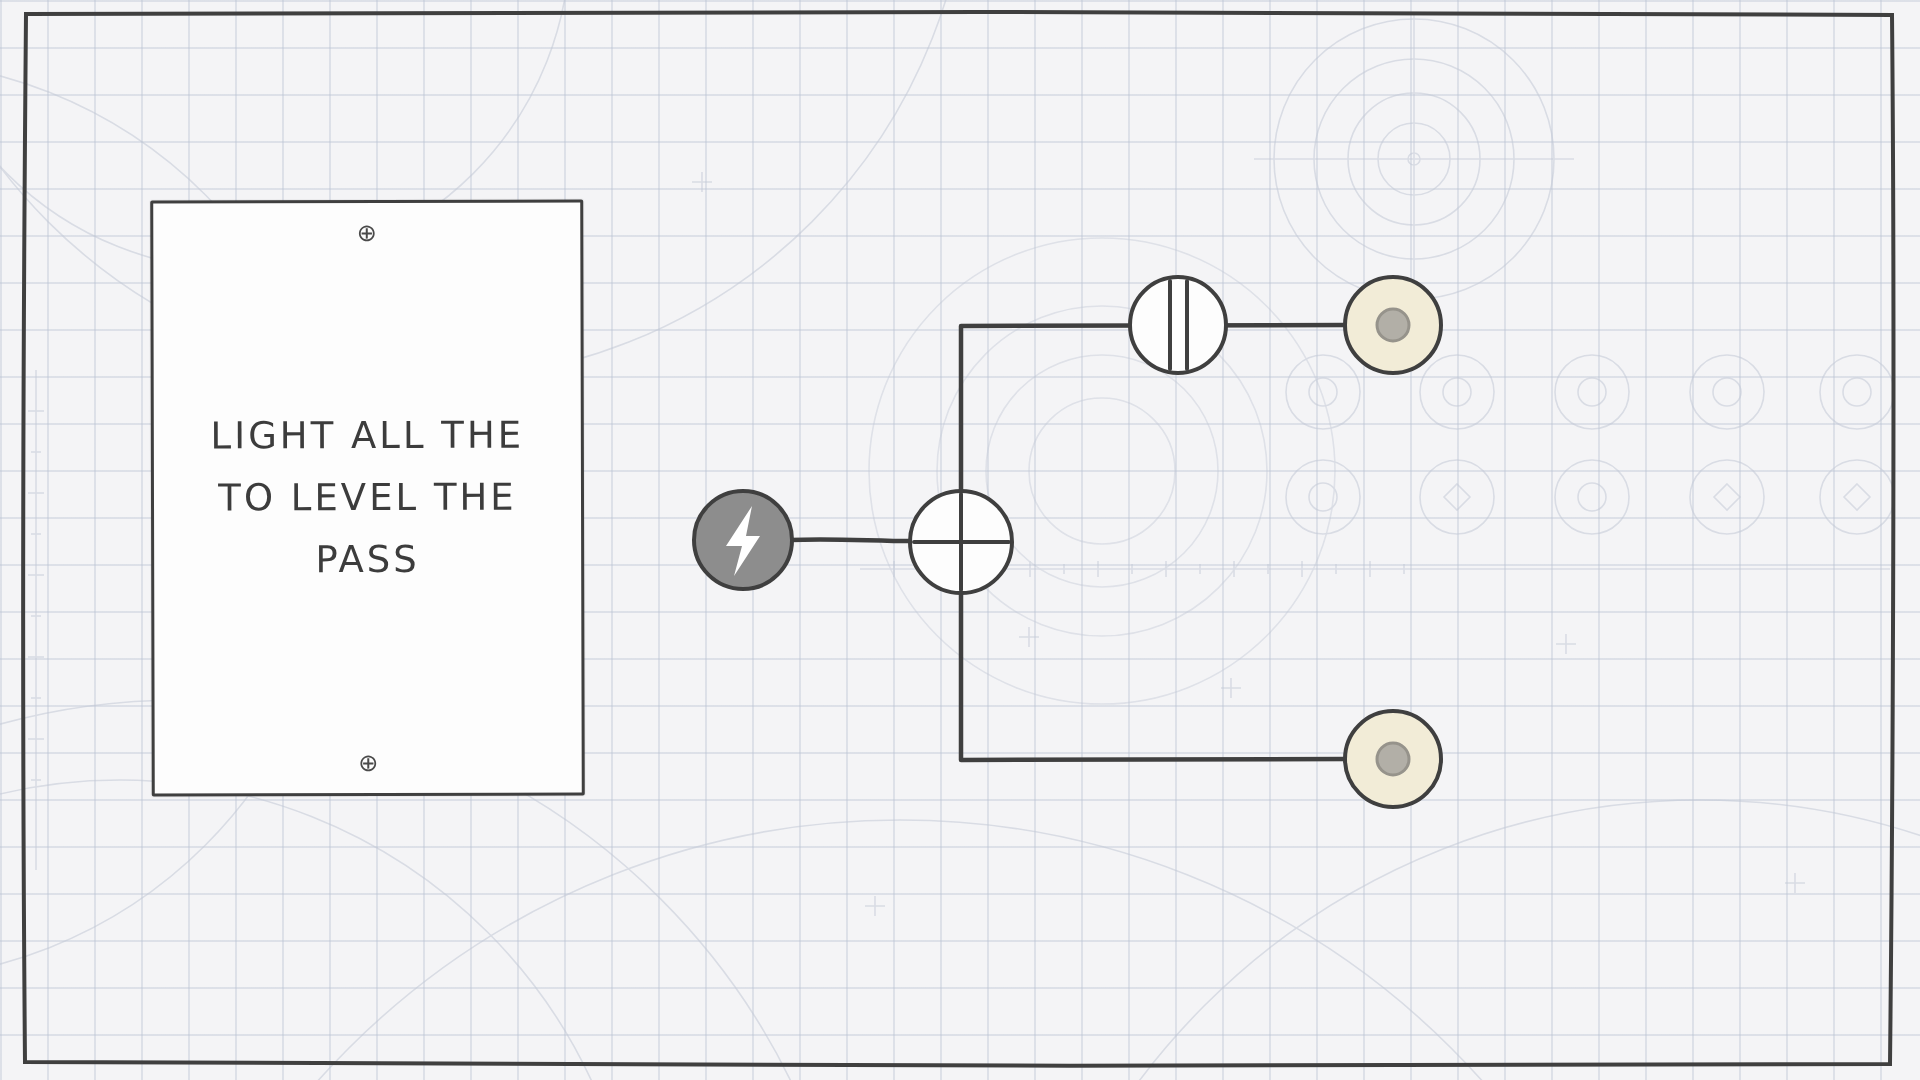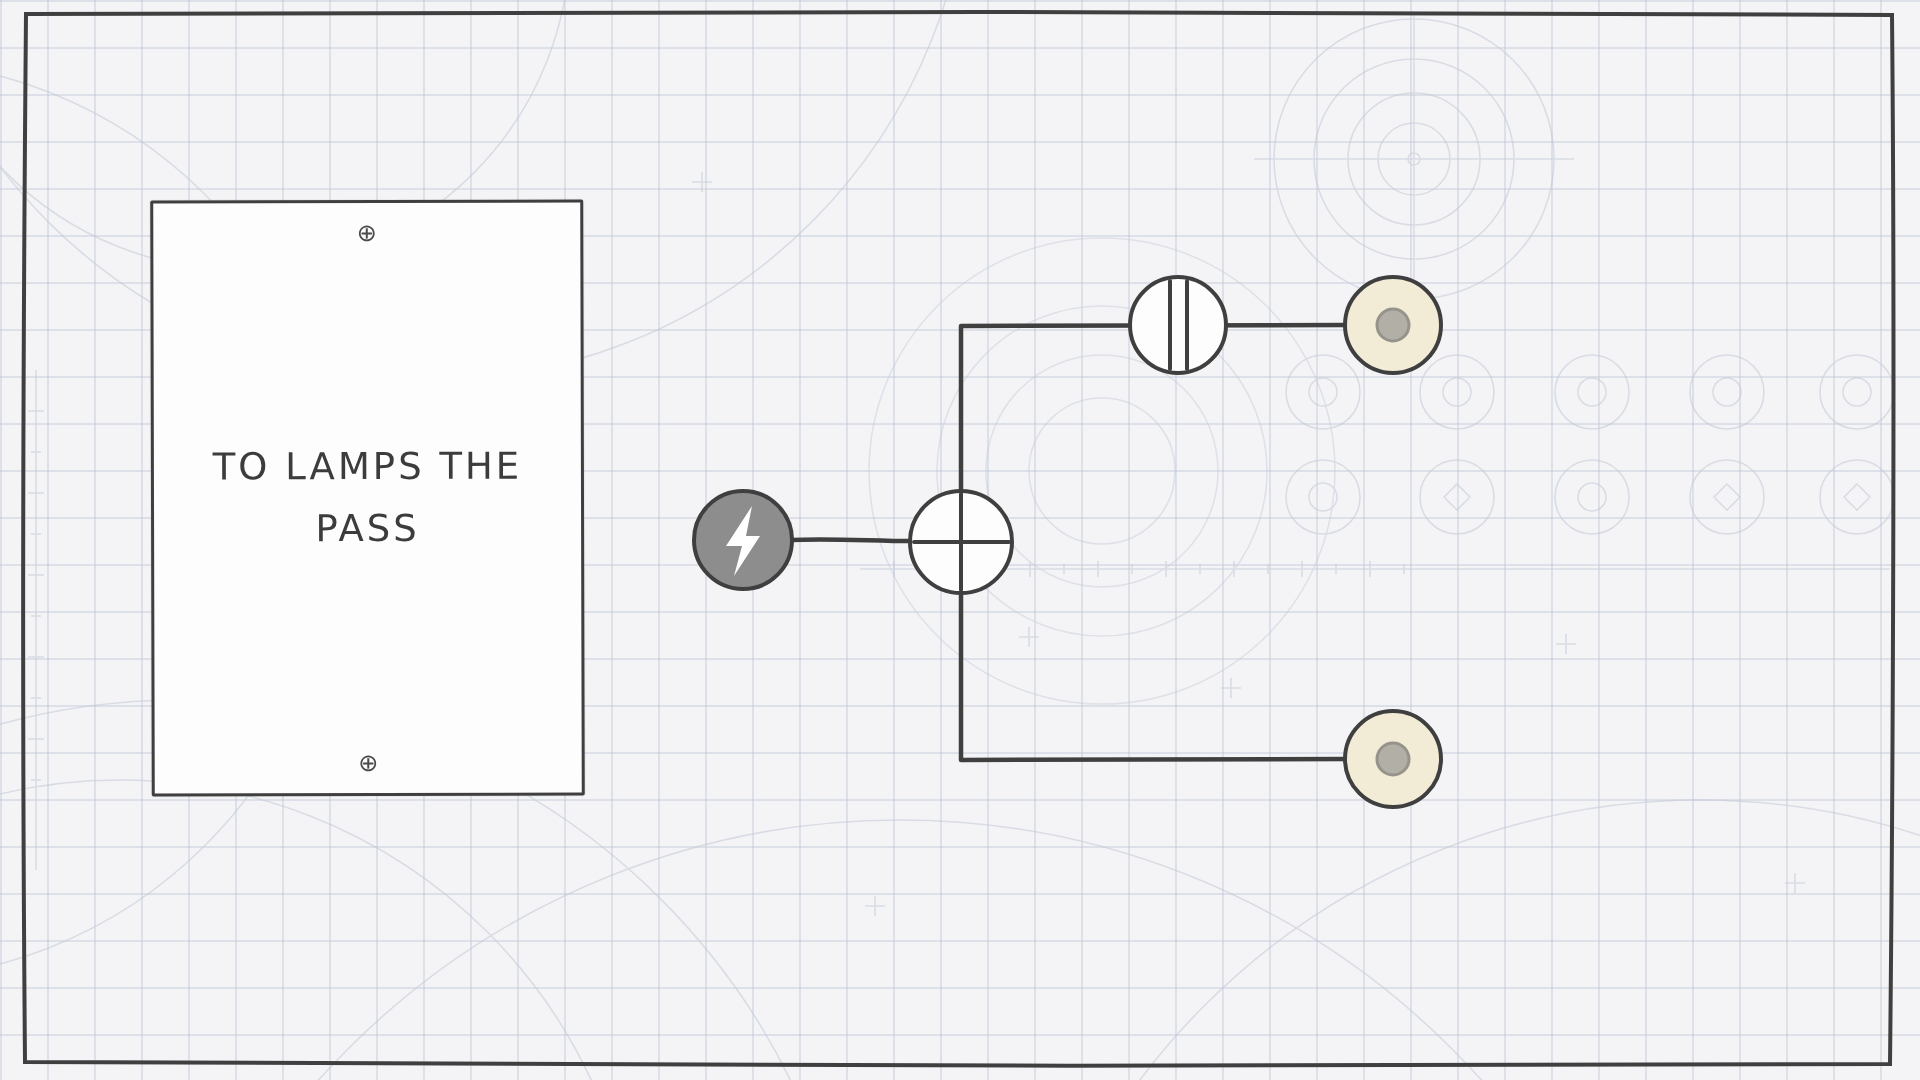--- a/index.html
+++ b/index.html
@@ -131,21 +131,22 @@
         <path d="M875 896 V916 M865 906 H885"></path>
       </g>
     </g>
 
     <path d="M26 14 C 520 10, 1380 12, 1892 15 C 1895 320, 1893 790, 1890 1064 C 1320 1067, 520 1066, 25 1062 C 22 720, 23 350, 26 14 Z" fill="none" stroke="#3f3f3f" stroke-width="4"></path>
   </svg>
 
   <div class="note">
     <span class="screw">⊕</span>
     <div class="note-text">
-      <div>TO LAMPS THE</div>
+      <div>LIGHT ALL THE</div>
+      <div>TO LEVEL THE</div>
       <div>PASS</div>
     </div>
     <span class="screw">⊕</span>
   </div>
 
   <svg class="layer circuit" viewBox="0 0 1920 1080">
 
     <g stroke="#3f3f3f" stroke-width="4.5" fill="none" stroke-linecap="round" stroke-linejoin="round">
       <path d="M790 540 C 832 538, 872 541, 912 541"></path>
       <path d="M961 545 L961 326 L1347 325"></path>

